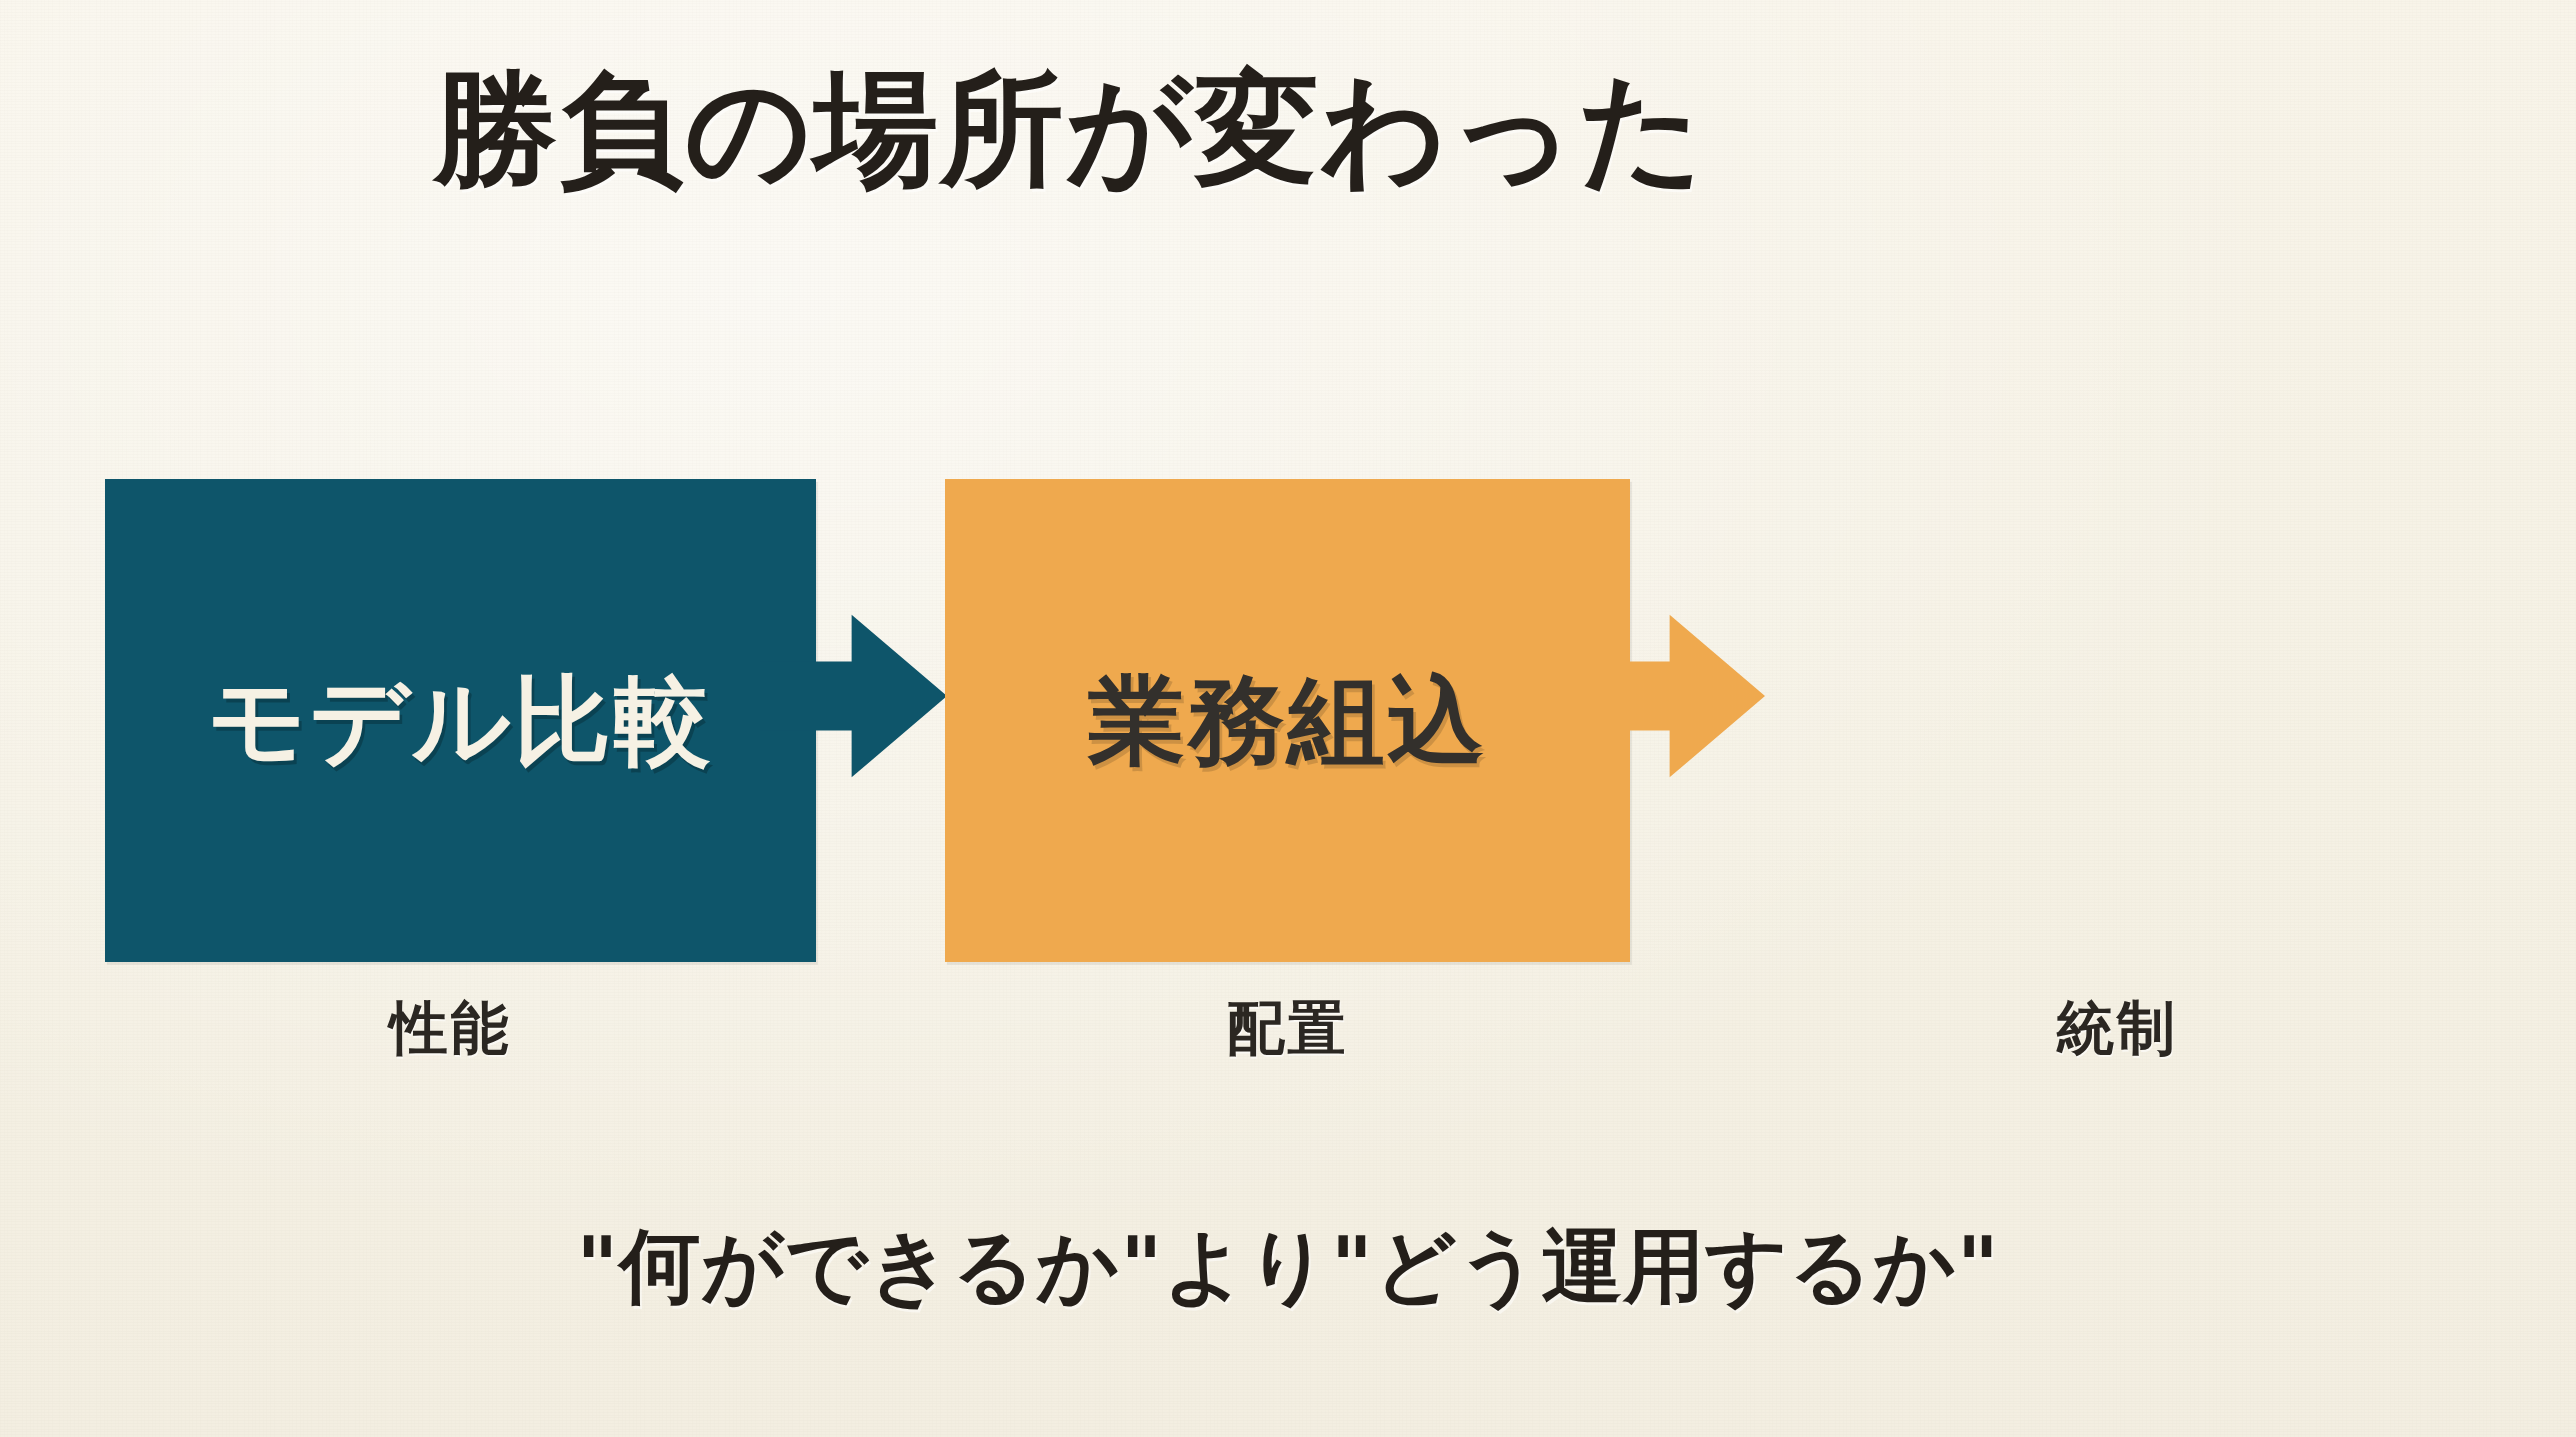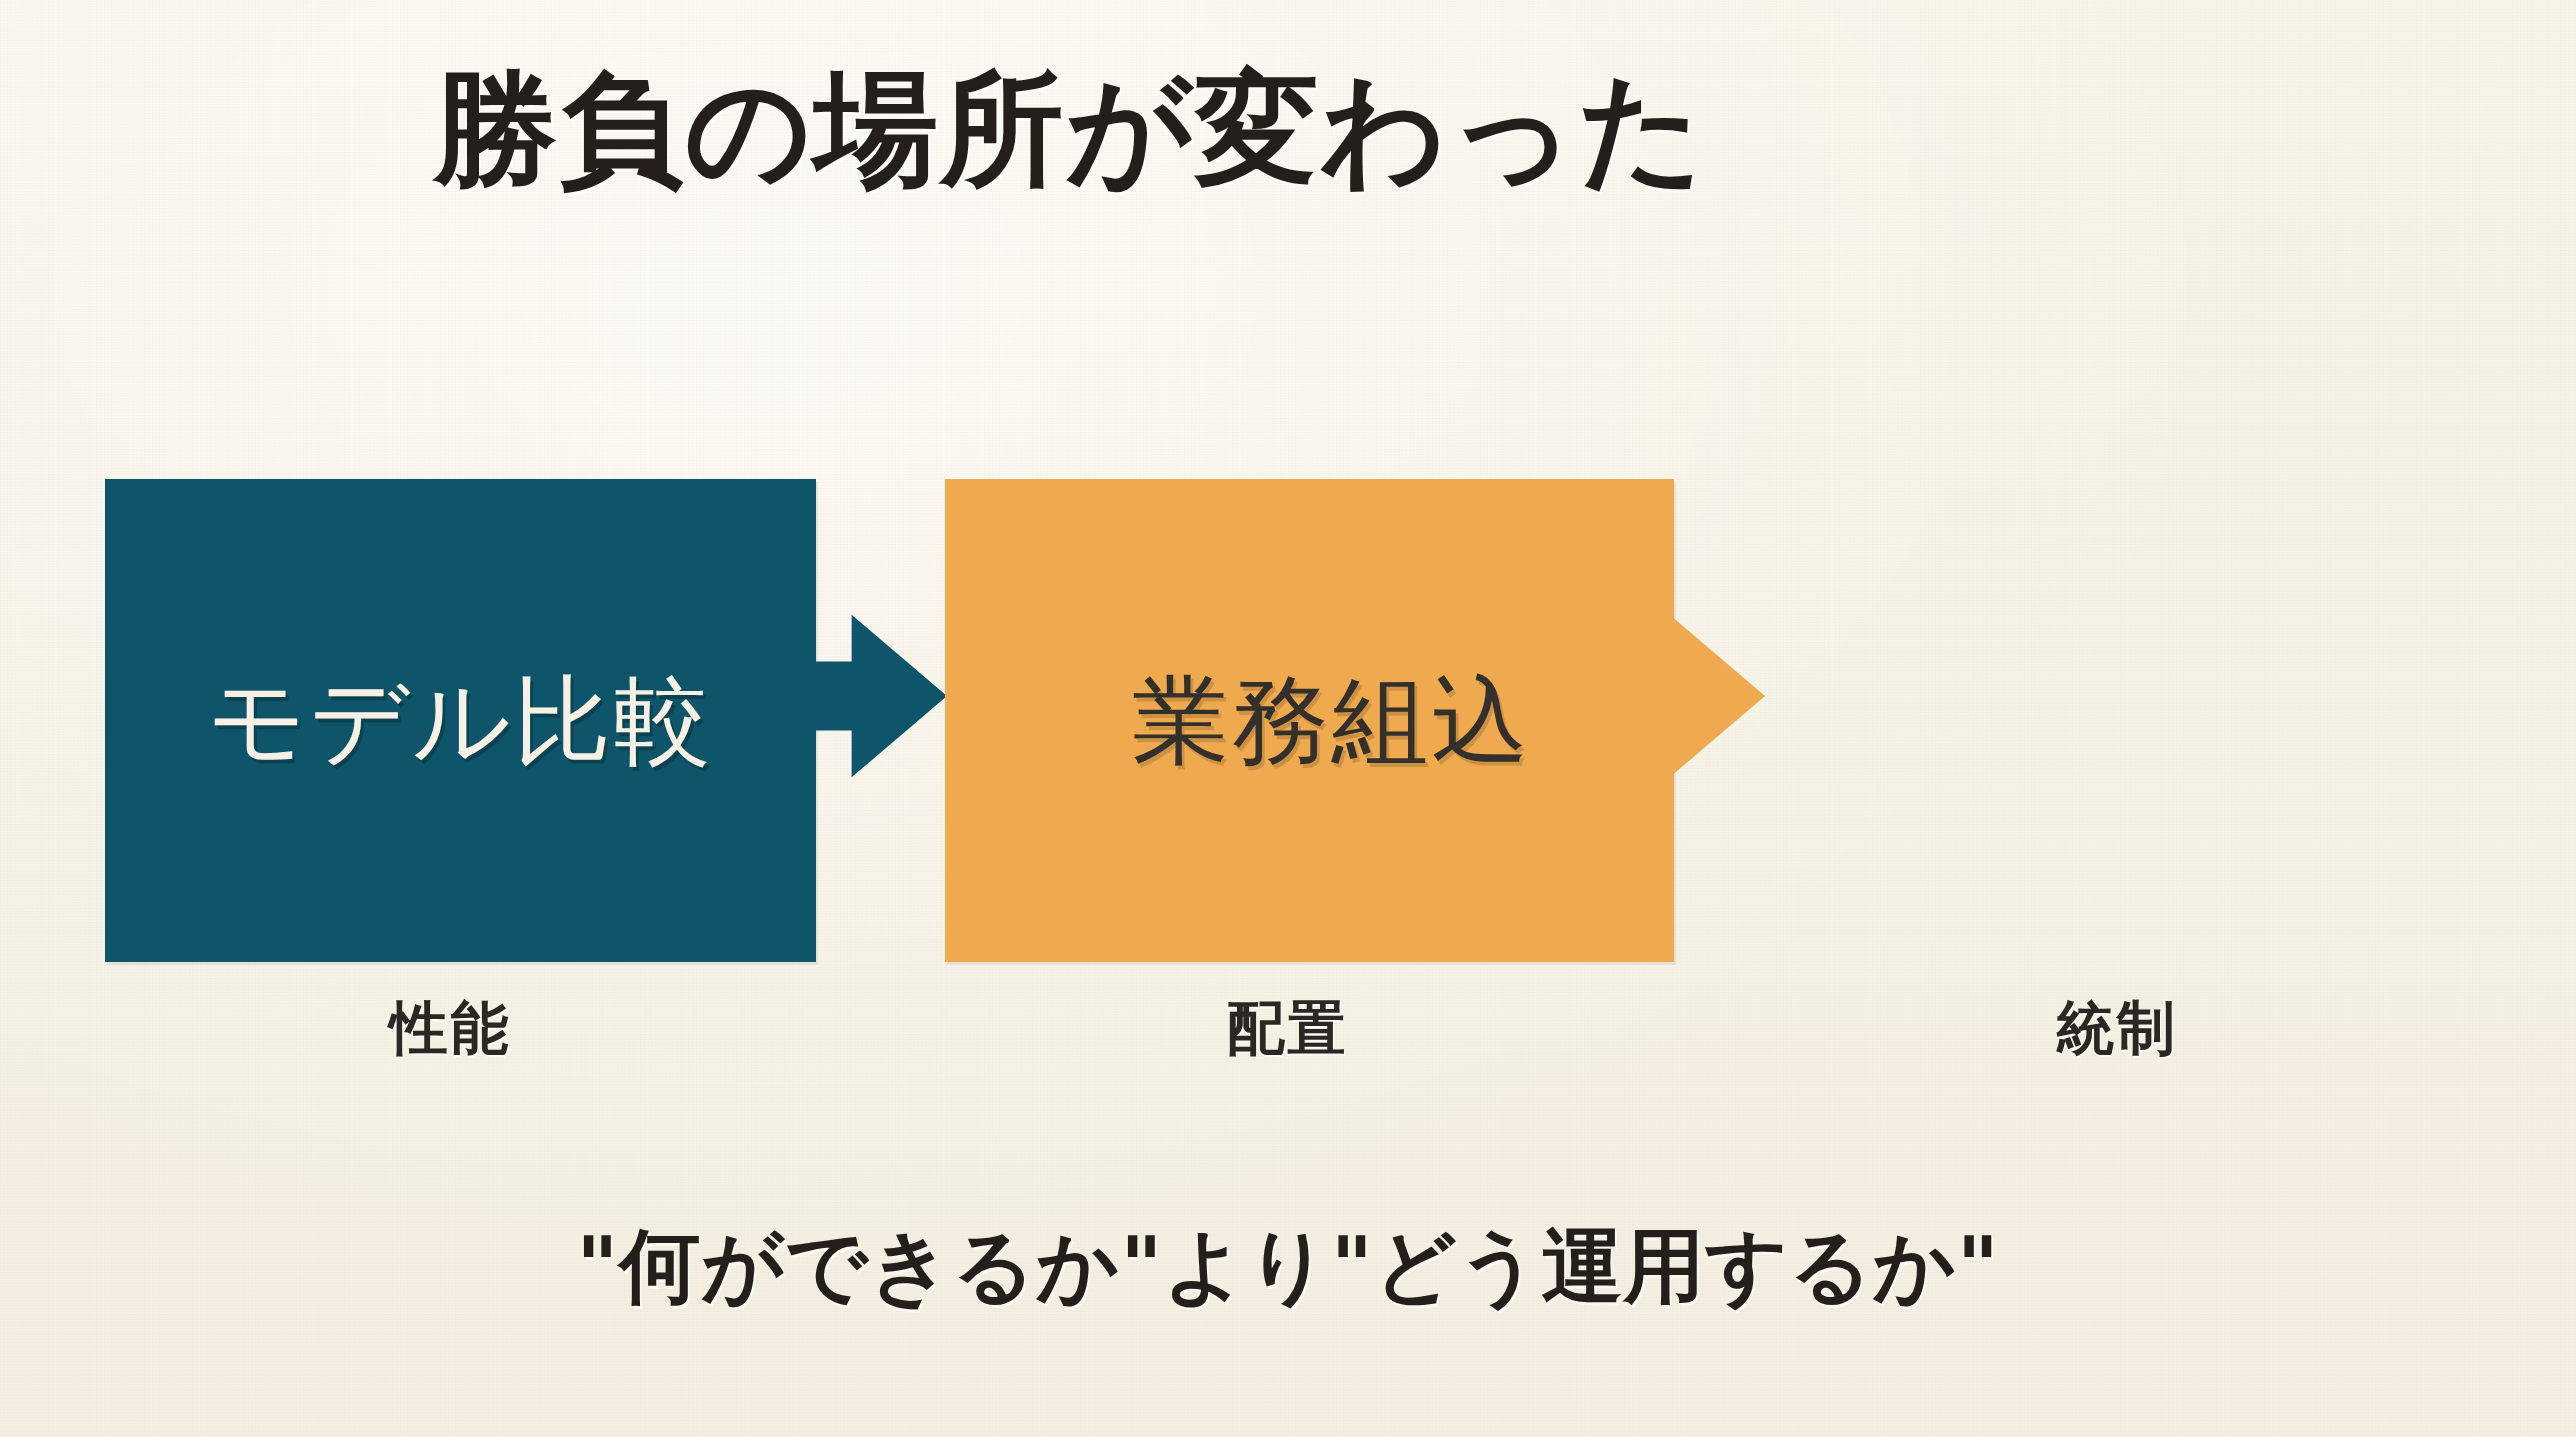--- a/index.html
+++ b/index.html
@@ -61,21 +61,21 @@
 
   .stage-box {
     position: absolute;
     display: flex;
     align-items: center;
     justify-content: center;
     box-shadow: 1.9px 2.8px 0 rgba(0,0,0,0.07);
   }
   .stage-label {
     font-size: 97px;
-    font-weight: 400;
+    font-weight: 700;
     letter-spacing: 2.8px;
     white-space: nowrap;
     line-height: 1;
   }
 
   
   #box-model {
     left: 105px;
     top: 479px;
     width: 711px;
@@ -87,21 +87,20 @@
     text-shadow: 2.8px 3.7px 0 rgba(0,0,0,0.22);
   }
 
   
   #box-embed {
     left: 945px;
     top: 479px;
     width: 685px;
     height: 483px;
     background: #efa94e;
-    padding-left: 44px;
   }
   #box-embed .stage-label {
     color: #33302c;
     text-shadow: 2.8px 3.7px 0 rgba(0,0,0,0.14);
   }
 
   
   #box-ops {
     left: 1764px;
     top: 424px;

